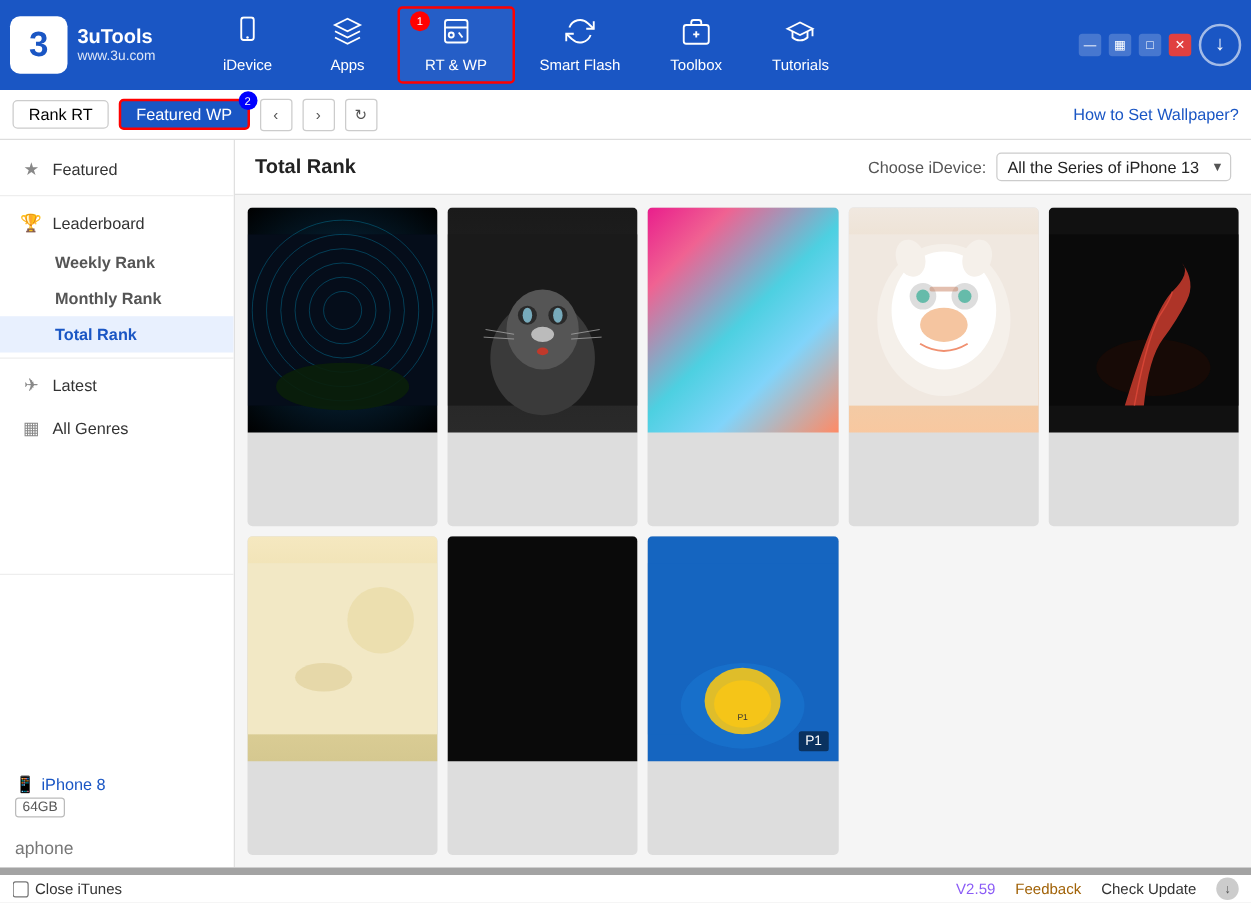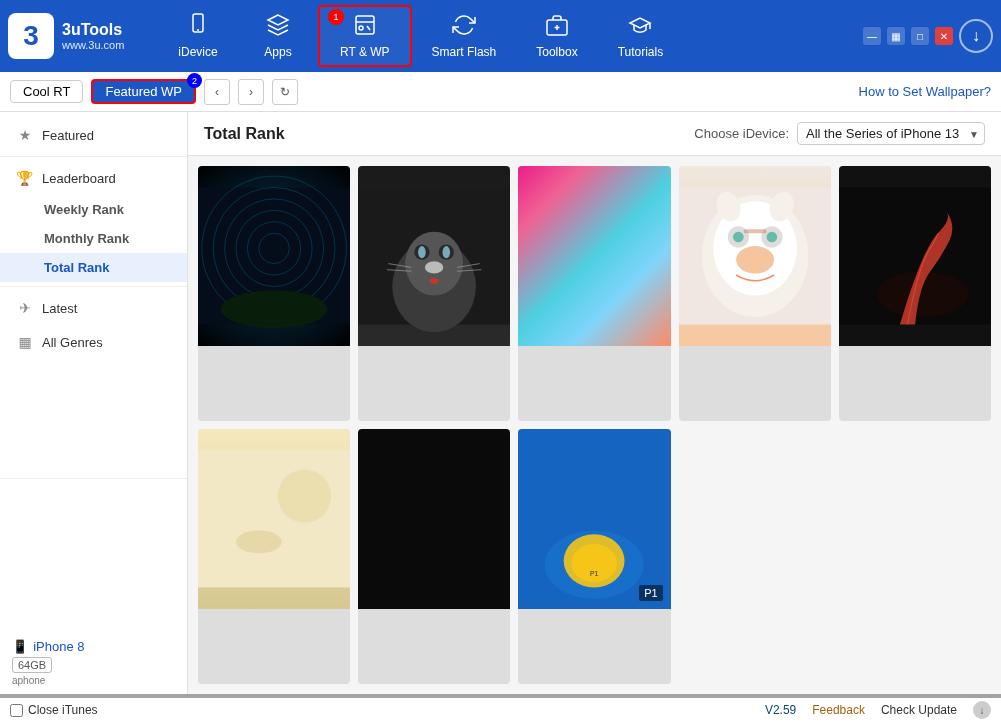--- a/index.html
+++ b/index.html
@@ -113,21 +113,21 @@
     .sidebar-divider { height: 1px; background: #eee; margin: 4px 0; }
 
     
     .sidebar-device {
       padding: 8px 12px;
       border-top: 1px solid #eee;
       margin-top: auto;
     }
     .device-name { color: #1a56c4; font-size: 13px; font-weight: 500; display: flex; align-items: center; gap: 5px; }
     .device-storage { display: inline-block; border: 1px solid #bbb; border-radius: 3px; padding: 1px 5px; font-size: 11px; color: #555; margin-top: 3px; }
-    .device-type { color: #777; font-size: 10px; margin-top: 2px; }
+    .device-type { color: #777; font-size: 14px; margin-top: 16px; }
 
     
     .content-area { flex: 1; overflow-y: auto; background: #f5f5f5; display: flex; flex-direction: column; }
 
     
     .content-header {
       background: white; padding: 10px 16px;
       display: flex; align-items: center; justify-content: space-between;
       border-bottom: 1px solid #e0e0e0; flex-shrink: 0;
     }
@@ -148,26 +148,26 @@
       grid-template-columns: repeat(5, 1fr);
       gap: 8px; flex: 1; text-align: center;
     }
     .wp-item {
       background: #ddd; border-radius: 4px; overflow: hidden;
       cursor: pointer; position: relative;
     }
 
     
     .status-bar {
-      background: white; border-top: 4px solid #a3a3a3;
+      background: white; border-top: 6px solid #a3a3a3;
       display: flex; align-items: center; padding: 4px 10px;
       height: 28px; flex-shrink: 0; gap: 16px;
     }
     .itunes-check { display: flex; align-items: center; gap: 5px; font-size: 12px; color: #333; cursor: pointer; }
-    .status-version { margin-left: auto; font-size: 12px; color: #0c4a6e; }
+    .status-version { margin-left: auto; font-size: 12px; color: #8b5cf6; }
     .status-feedback { font-size: 12px; color: #a16207; cursor: pointer; }
     .status-update { font-size: 12px; color: #333; cursor: pointer; }
     .scroll-indicator {
       width: 18px; height: 18px; border-radius: 50%;
       background: #ccc; display: flex; align-items: center; justify-content: center;
       font-size: 10px; color: #555; cursor: pointer;
     }
 
     
     .wp-star-trail { background: radial-gradient(circle at 50% 50%, #0a3a5c, #000); height: 180px; position: relative; overflow: hidden; }
@@ -263,21 +263,21 @@
   <div class="title-bar-right">
     <div class="win-btn">—</div>
     <div class="win-btn">▦</div>
     <div class="win-btn">□</div>
     <div class="win-btn red">✕</div>
     <div class="download-btn">↓</div>
   </div>
 </div>
 
 <div class="toolbar">
-  <button class="tab-btn">Cool RT</button>
+  <button class="tab-btn">Rank RT</button>
   <button class="tab-btn active-tab" style="background:#1a56c4;color:white;border:2px solid red;position:relative;">
     <span>Featured WP</span>
     <span style="position:absolute;top:-8px;right:-8px;background:blue;color:white;border-radius:50%;width:15px;height:15px;font-size:9px;display:flex;align-items:center;justify-content:center;">2</span>
   </button>
   <div class="nav-arrow">‹</div>
   <div class="nav-arrow">›</div>
   <div class="refresh-btn">↻</div>
   <div class="toolbar-right">How to Set Wallpaper?</div>
 </div>
 

